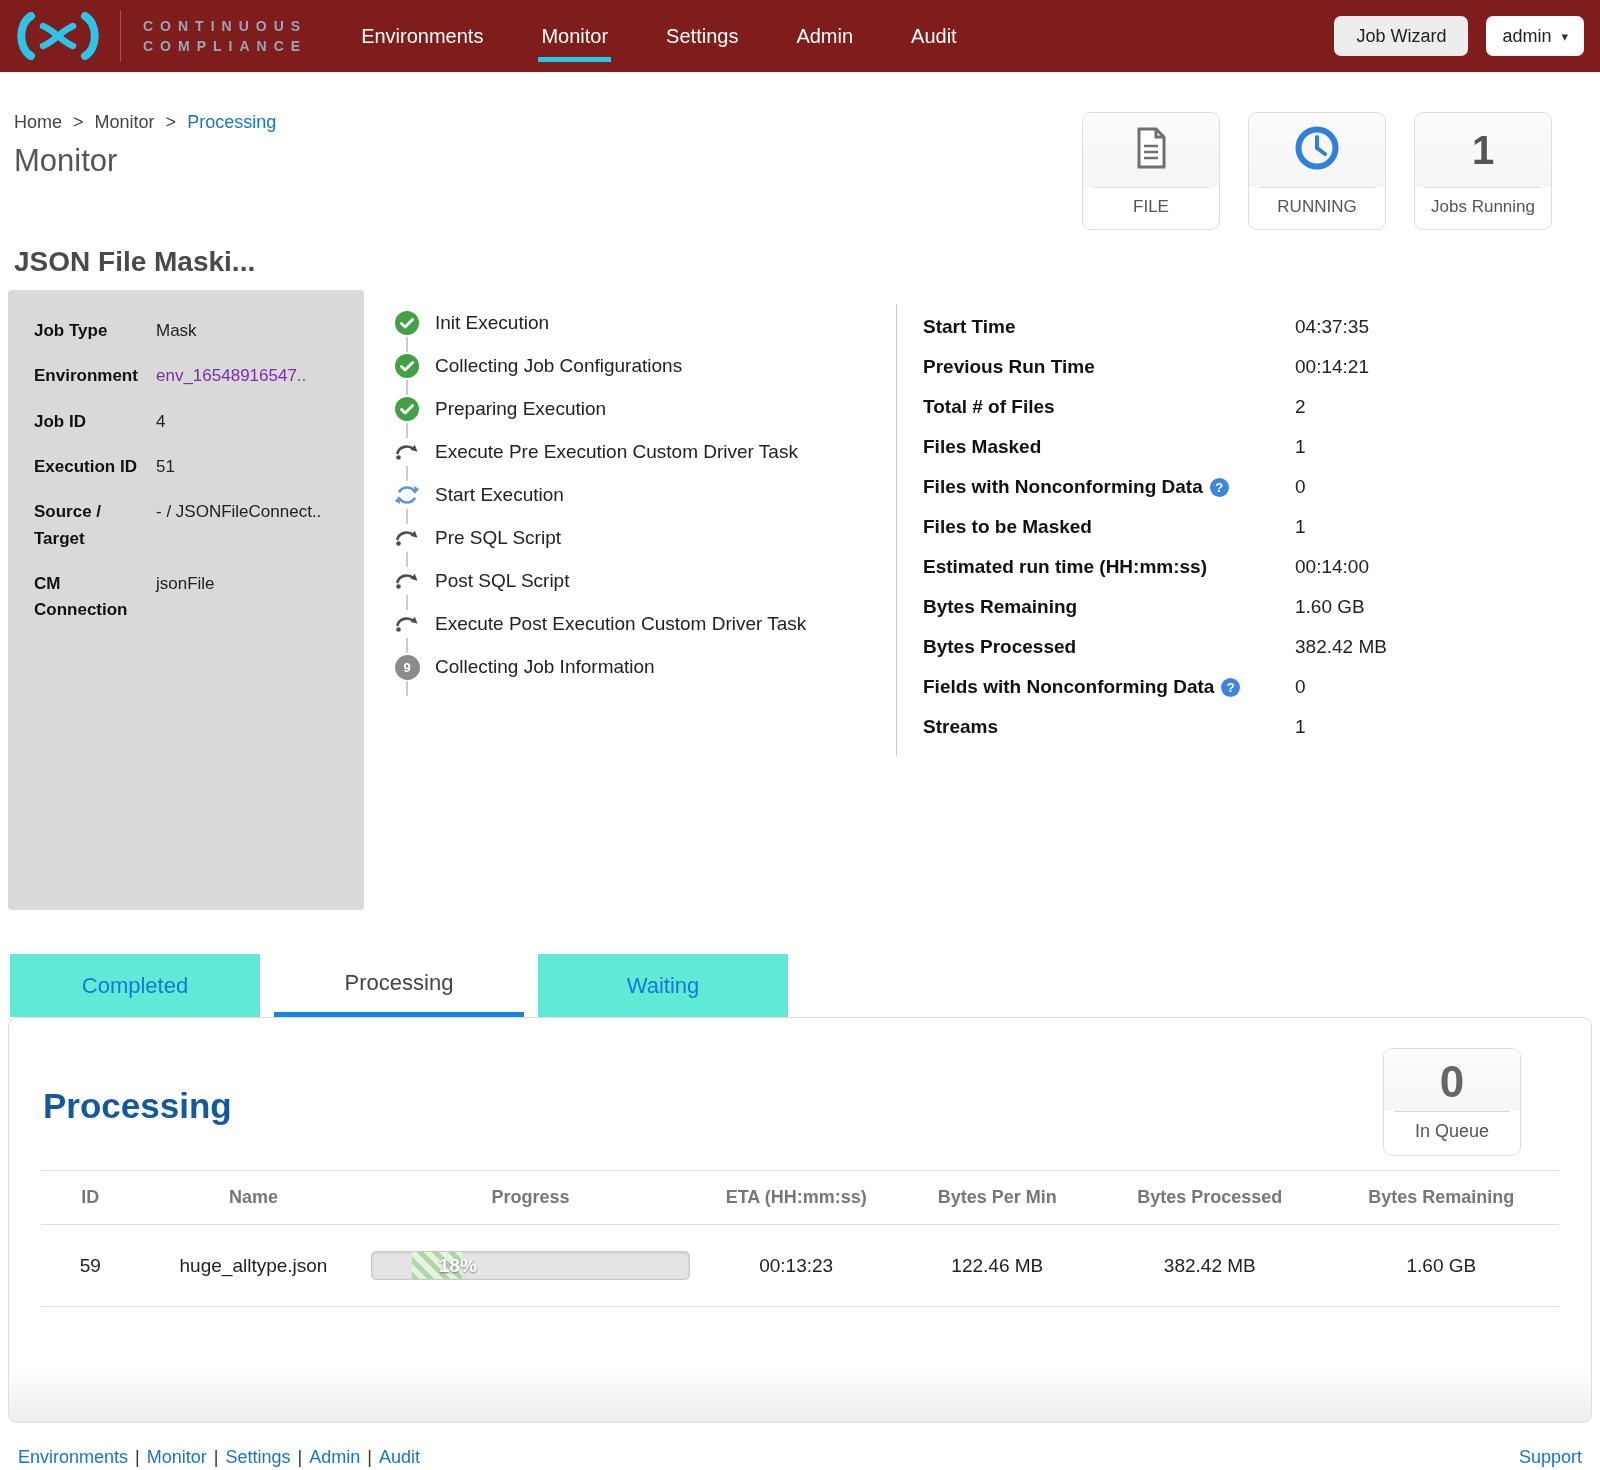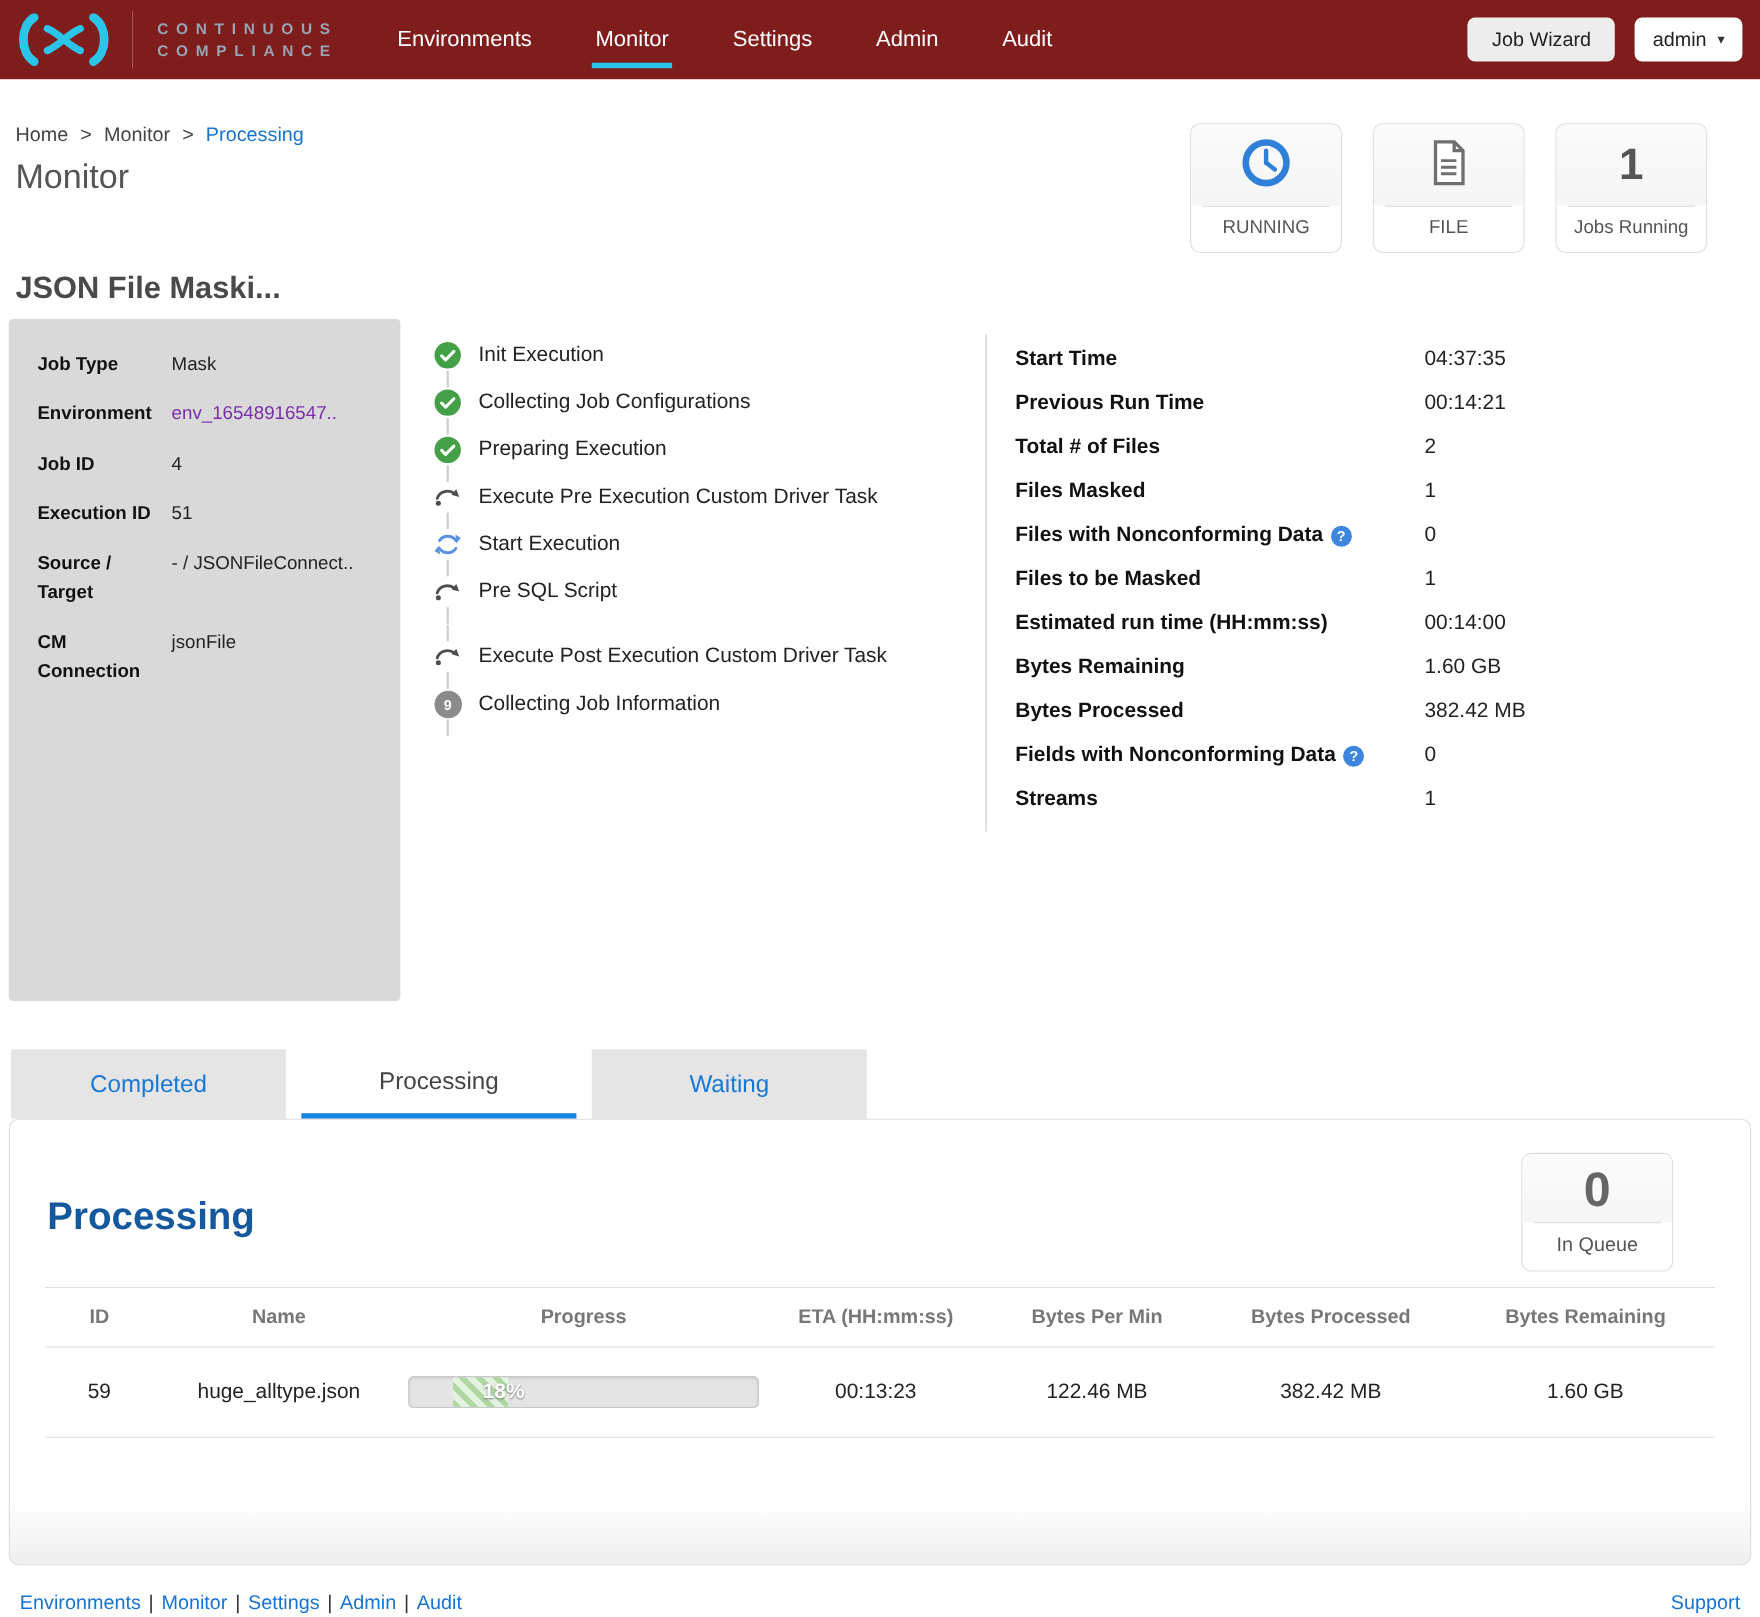--- a/index.html
+++ b/index.html
@@ -62,21 +62,21 @@
   .stat-row { display:flex; margin-bottom:18px; align-items:center; }
   .stat-label { width:372px; font-weight:bold; font-size:19px; color:#111; flex:none;
                 display:flex; align-items:center; }
   .stat-value { font-size:19px; color:#222; }
   .help-icon { display:inline-flex; width:19px; height:19px; border-radius:50%; background:#3d85dd;
                color:#fff; font-size:13px; font-weight:bold; align-items:center; justify-content:center;
                margin-left:7px; cursor:pointer; }
   
   .tabs { display:flex; gap:14px; margin:44px 0 0 10px; }
   .tab { width:250px; height:63px; display:flex; align-items:center; justify-content:center;
-         font-size:22px; color:#1778d8; background:#e5e5e5; cursor:pointer; }
+         font-size:22px; color:#1778d8; background:#5eead4; cursor:pointer; }
   .tab.active { background:#fff; color:#444; border-bottom:5px solid #1583e0; }
   
   .proc-panel { margin:0 8px; border:1px solid #ddd; border-radius:9px; position:relative;
                 height:406px; background:linear-gradient(180deg,#fff 86%,#eee 100%); }
   .proc-title { font-size:35px; font-weight:bold; color:#14589e; margin:68px 0 0 34px; }
   .queue-card { position:absolute; top:30px; right:70px; width:138px; border:1px solid #ddd;
                 border-radius:9px; background:#fff; text-align:center; overflow:hidden; }
   .queue-card .val { font-size:44px; font-weight:bold; color:#666; padding:8px 0 4px;
                      background:linear-gradient(180deg,#fcfcfc,#f6f6f6); }
   .queue-card .divider { height:1px; background:#ddd; margin:0 10px; }
@@ -140,47 +140,47 @@
       <span>Monitor</span>
       <span class="sep">&gt;</span>
       <span class="crumb-link">Processing</span>
     </div>
     <div class="page-title">Monitor</div>
   </div>
   <div class="cards-row">
     <div class="sum-card">
       <div class="top">
         <span>
-          <svg width="46" height="46" viewBox="0 0 46 46">
-            <circle cx="23" cy="23" r="18.5" fill="none" stroke="#2f80d8" stroke-width="6"></circle>
-            <line x1="23" y1="23" x2="23" y2="12" stroke="#2f80d8" stroke-width="4" stroke-linecap="round"></line>
-            <line x1="23" y1="23" x2="31" y2="29" stroke="#2f80d8" stroke-width="4" stroke-linecap="round"></line>
-          </svg>
-        </span>
-      </div>
-      <div class="divider"></div>
-      <div class="lbl">RUNNING</div>
-    </div>
-    <div class="sum-card">
-      <div class="top">
-        <span>
           <svg width="38" height="44" viewBox="0 0 38 44">
             <path d="M7 3 h17 l8 8 v30 h-25 z" fill="#fff" stroke="#6f6f6f" stroke-width="3"></path>
             <path d="M24 3 v8 h8" fill="none" stroke="#6f6f6f" stroke-width="3"></path>
             <line x1="12" y1="20" x2="26" y2="20" stroke="#6f6f6f" stroke-width="2.6"></line>
             <line x1="12" y1="26" x2="26" y2="26" stroke="#6f6f6f" stroke-width="2.6"></line>
             <line x1="12" y1="32" x2="26" y2="32" stroke="#6f6f6f" stroke-width="2.6"></line>
           </svg>
         </span>
       </div>
       <div class="divider"></div>
       <div class="lbl">FILE</div>
     </div>
     <div class="sum-card">
       <div class="top">
+        <span>
+          <svg width="46" height="46" viewBox="0 0 46 46">
+            <circle cx="23" cy="23" r="18.5" fill="none" stroke="#2f80d8" stroke-width="6"></circle>
+            <line x1="23" y1="23" x2="23" y2="12" stroke="#2f80d8" stroke-width="4" stroke-linecap="round"></line>
+            <line x1="23" y1="23" x2="31" y2="29" stroke="#2f80d8" stroke-width="4" stroke-linecap="round"></line>
+          </svg>
+        </span>
+      </div>
+      <div class="divider"></div>
+      <div class="lbl">RUNNING</div>
+    </div>
+    <div class="sum-card">
+      <div class="top">
         <span class="big-num">1</span>
       </div>
       <div class="divider"></div>
       <div class="lbl">Jobs Running</div>
     </div>
   </div>
 </div>
 
 <div class="job-title">JSON File Maski...</div>
 
@@ -270,20 +270,30 @@
       <span class="icon-box">
         <svg width="26" height="24" viewBox="0 0 26 24">
             <path d="M3.5 13 C5.5 6.5 14 4.5 19.5 9" fill="none" stroke="#4d4d4d" stroke-width="2.6" stroke-linecap="round"></path>
             <polygon points="16.5,9.8 23.5,11.8 20.8,4.8" fill="#4d4d4d"></polygon>
             <circle cx="4.5" cy="17.5" r="2.3" fill="#4d4d4d"></circle>
           </svg>
       </span>
       <span class="step-label">Pre SQL Script</span>
     </div>
     <div class="connector"></div>
+    <div class="step">
+      <span class="icon-box">
+        <svg width="26" height="24" viewBox="0 0 26 24">
+            <path d="M3.5 13 C5.5 6.5 14 4.5 19.5 9" fill="none" stroke="#4d4d4d" stroke-width="2.6" stroke-linecap="round"></path>
+            <polygon points="16.5,9.8 23.5,11.8 20.8,4.8" fill="#4d4d4d"></polygon>
+            <circle cx="4.5" cy="17.5" r="2.3" fill="#4d4d4d"></circle>
+          </svg>
+      </span>
+      <span class="step-label">Post SQL Script</span>
+    </div>
     <div class="connector"></div>
     <div class="step">
       <span class="icon-box">
         <svg width="26" height="24" viewBox="0 0 26 24">
             <path d="M3.5 13 C5.5 6.5 14 4.5 19.5 9" fill="none" stroke="#4d4d4d" stroke-width="2.6" stroke-linecap="round"></path>
             <polygon points="16.5,9.8 23.5,11.8 20.8,4.8" fill="#4d4d4d"></polygon>
             <circle cx="4.5" cy="17.5" r="2.3" fill="#4d4d4d"></circle>
           </svg>
       </span>
       <span class="step-label">Execute Post Execution Custom Driver Task</span>

